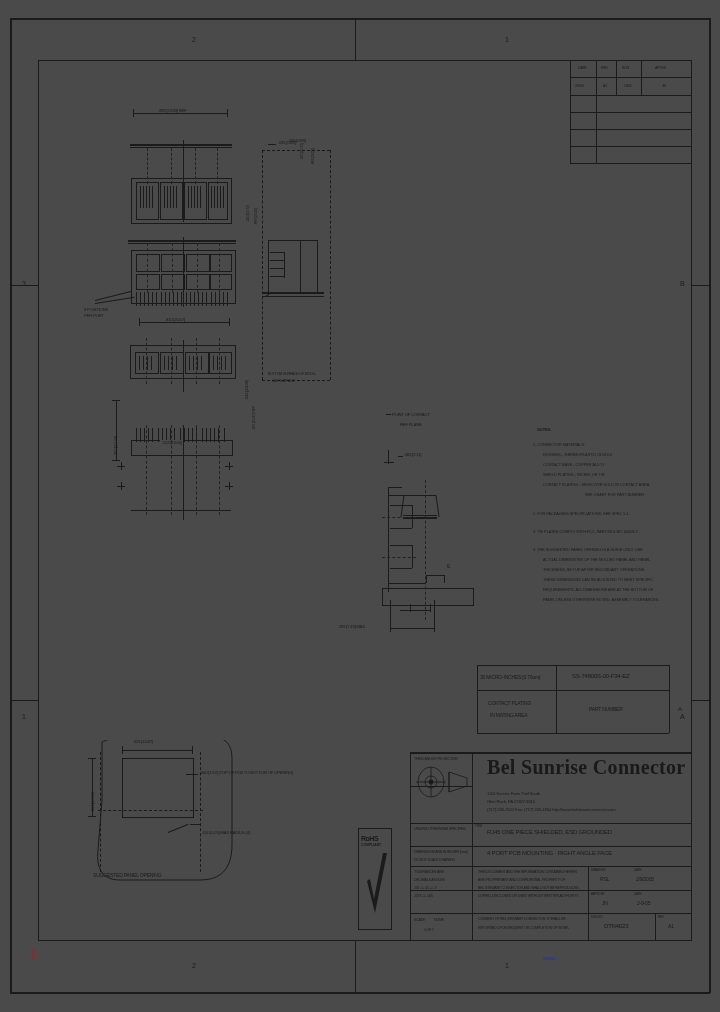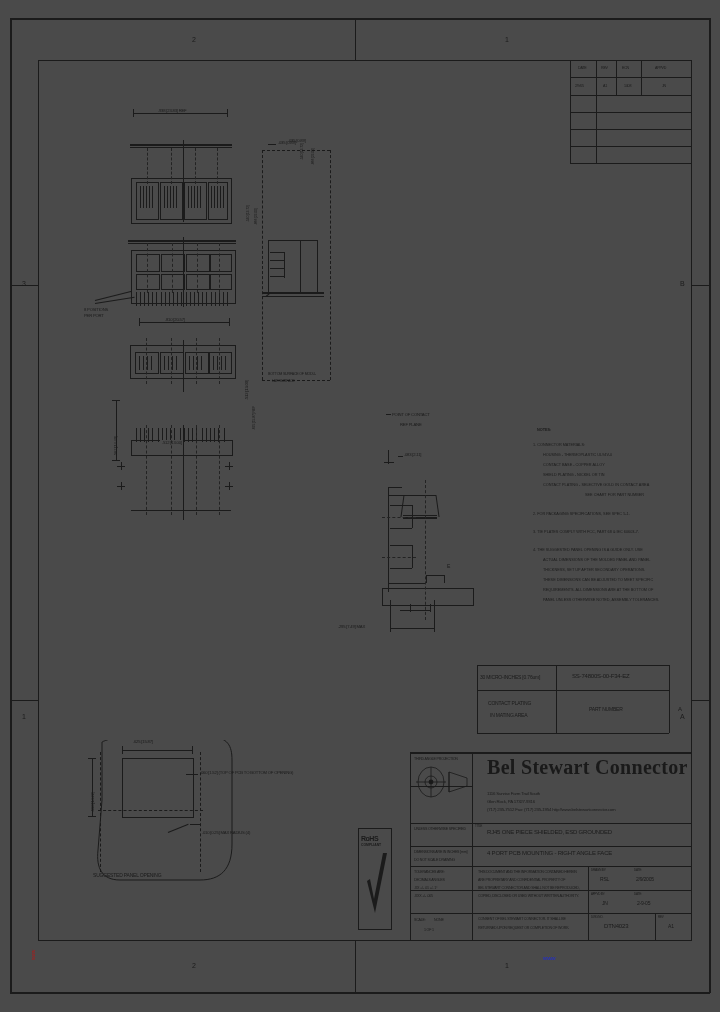--- a/index.html
+++ b/index.html
@@ -458,21 +458,21 @@
     <svg width="58" height="32" style="position:absolute;left:413px;top:766px;">
       <ellipse cx="18" cy="16" rx="13" ry="15" fill="none" stroke="#1b1b1b" stroke-width=".8"></ellipse>
       <circle cx="18" cy="16" r="6" fill="none" stroke="#1b1b1b" stroke-width=".8"></circle>
       <circle cx="18" cy="16" r="2.4" fill="#1b1b1b"></circle>
       <line x1="3" y1="16" x2="33" y2="16" stroke="#1b1b1b" stroke-width=".8"></line>
       <line x1="18" y1="1" x2="18" y2="31" stroke="#1b1b1b" stroke-width=".8"></line>
       <path d="M 36 6 L 54 12 L 54 20 L 36 26 Z" fill="none" stroke="#1b1b1b" stroke-width=".8"></path>
       <line x1="36" y1="6" x2="36" y2="26" stroke="#1b1b1b" stroke-width=".8"></line>
     </svg>
 
-    <div class="tx" id="brandname" style="left:487px;top:756px;">Bel Stewart Connector</div>
+    <div class="tx" id="brandname" style="left:487px;top:756px;">Bel Sunrise Connector</div>
     <div class="tx addr" style="left:487px;top:791px;">1116 Sunrise Farm Trail South</div>
     <div class="tx addr" style="left:487px;top:799px;">Glen Rock, PA  17327-9316</div>
     <div class="tx addr" style="left:487px;top:807px;">(717) 235-7512   Fax: (717) 235-1954     http://www.belstewartconnector.com</div>
 
     <div class="tx t35" style="left:414px;top:827px;">UNLESS OTHERWISE SPECIFIED</div>
     <div class="tx t35" style="left:414px;top:850px;">DIMENSIONS ARE IN INCHES [mm]</div>
     <div class="tx t35" style="left:414px;top:858px;">DO NOT SCALE DRAWING</div>
 
     <div class="tx t3" style="left:475px;top:824px;">TITLE</div>
     <div class="tx t6" style="left:487px;top:829px;">RJ45 ONE PIECE SHIELDED, ESD GROUNDED</div>

